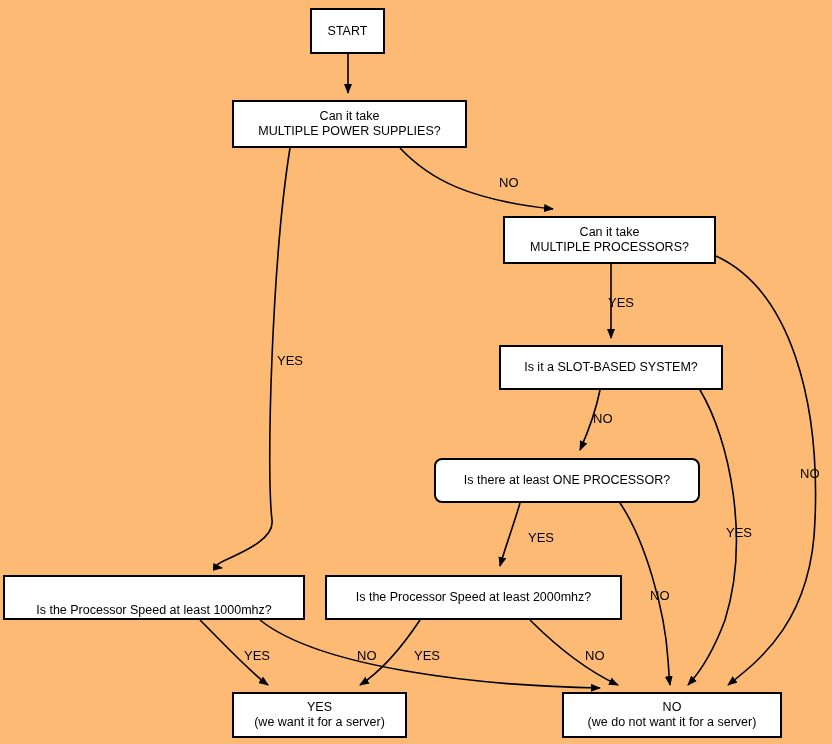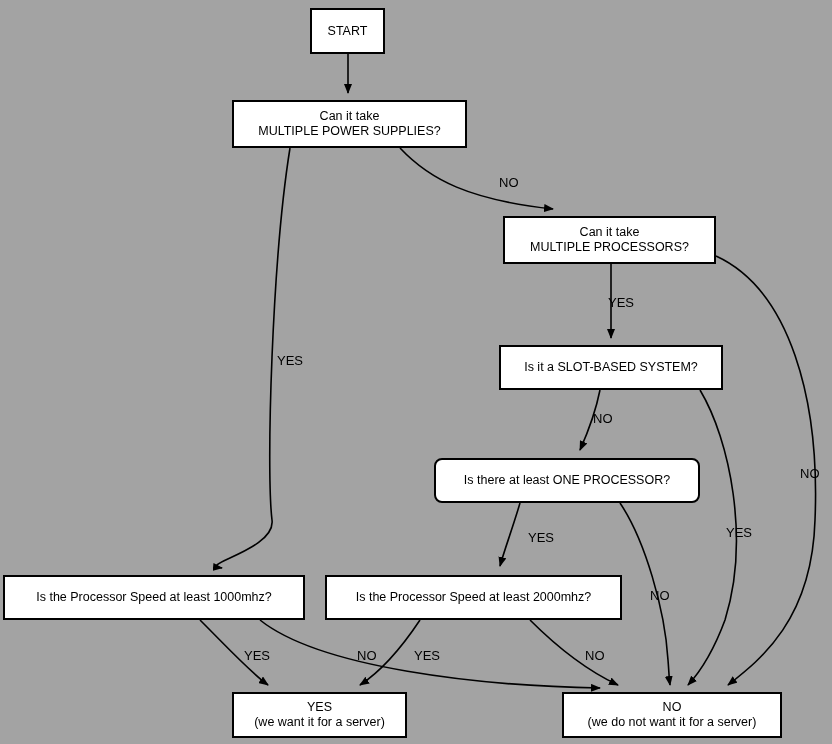--- a/index.html
+++ b/index.html
@@ -7,21 +7,21 @@
     padding: 0;
     background: #ffffff;
   }
   body {
     font-family: "Liberation Sans", sans-serif;
   }
   #canvas {
     position: relative;
     width: 832px;
     height: 744px;
-    background: #a3a3a3;
+    background: #fdba74;
     overflow: hidden;
   }
   #edges {
     position: absolute;
     left: 0;
     top: 0;
     width: 832px;
     height: 744px;
   }
   .node {
@@ -115,21 +115,21 @@
   </div>
 
   <div class="node" style="left:499px; top:345px; width:224px; height:45px;">
     <span>Is it a SLOT-BASED SYSTEM?</span>
   </div>
 
   <div class="node" style="left:434px; top:458px; width:266px; height:45px;border-radius:8px;">
     <span>Is there at least ONE PROCESSOR?</span>
   </div>
 
-  <div class="node" style="left:3px; top:575px; width:302px; height:45px;">
+  <div class="node" style="left:3px; top:575px; width:302px; height:45px;align-items:flex-end;">
     <span>Is the Processor Speed at least 1000mhz?</span>
   </div>
 
   <div class="node" style="left:325px; top:575px; width:297px; height:45px;">
     <span>Is the Processor Speed at least 2000mhz?</span>
   </div>
 
   <div class="node" style="left:232px; top:692px; width:175px; height:46px;">
     <span>YES
 (we want it for a server)</span>

